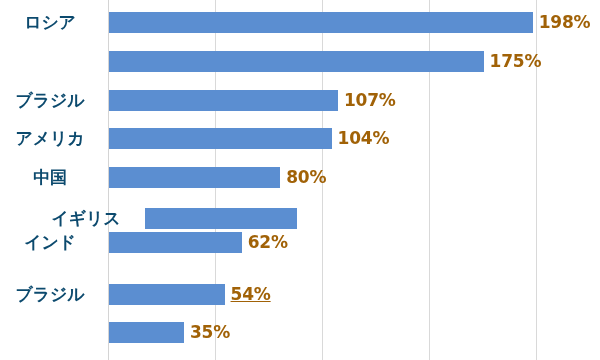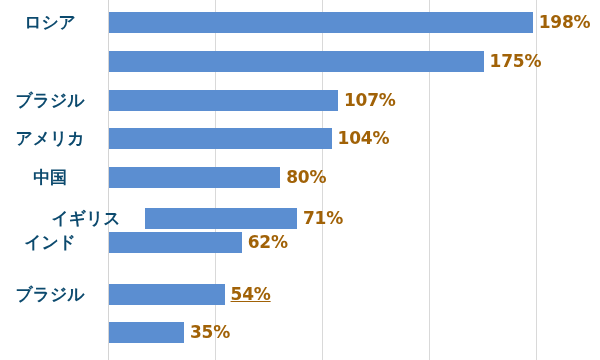--- a/index.html
+++ b/index.html
@@ -119,21 +119,20 @@
         <div class="val-label" style="left: 337.56px;">104%</div>
       </div>
       <div class="bar-row" style="top: 158.2px;">
         <div class="cat-label">中国</div>
         <div class="bar" style="width: 171.2px; background: rgb(91, 142, 209);"></div>
         <div class="val-label" style="left: 286.2px;">80%</div>
       </div>
       <div class="bar-row" style="top: 199px; margin-left: 36px;">
         <div class="cat-label">イギリス</div>
         <div class="bar" style="width: 151.94px; background: rgb(91, 142, 209);"></div>
-        <div class="val-label" style="left: 266.94px;">71%</div>
       </div>
       <div class="bar-row" style="top: 223px;">
         <div class="cat-label">インド</div>
         <div class="bar" style="width: 132.68px; background: rgb(91, 142, 209);"></div>
         <div class="val-label" style="left: 247.68px;">62%</div>
       </div>
       <div class="bar-row" style="top: 274.6px;">
         <div class="cat-label">ブラジル</div>
         <div class="bar" style="width: 115.56px; background: rgb(91, 142, 209);"></div>
         <div class="val-label" style="left: 230.56px; text-decoration: underline;">54%</div>

